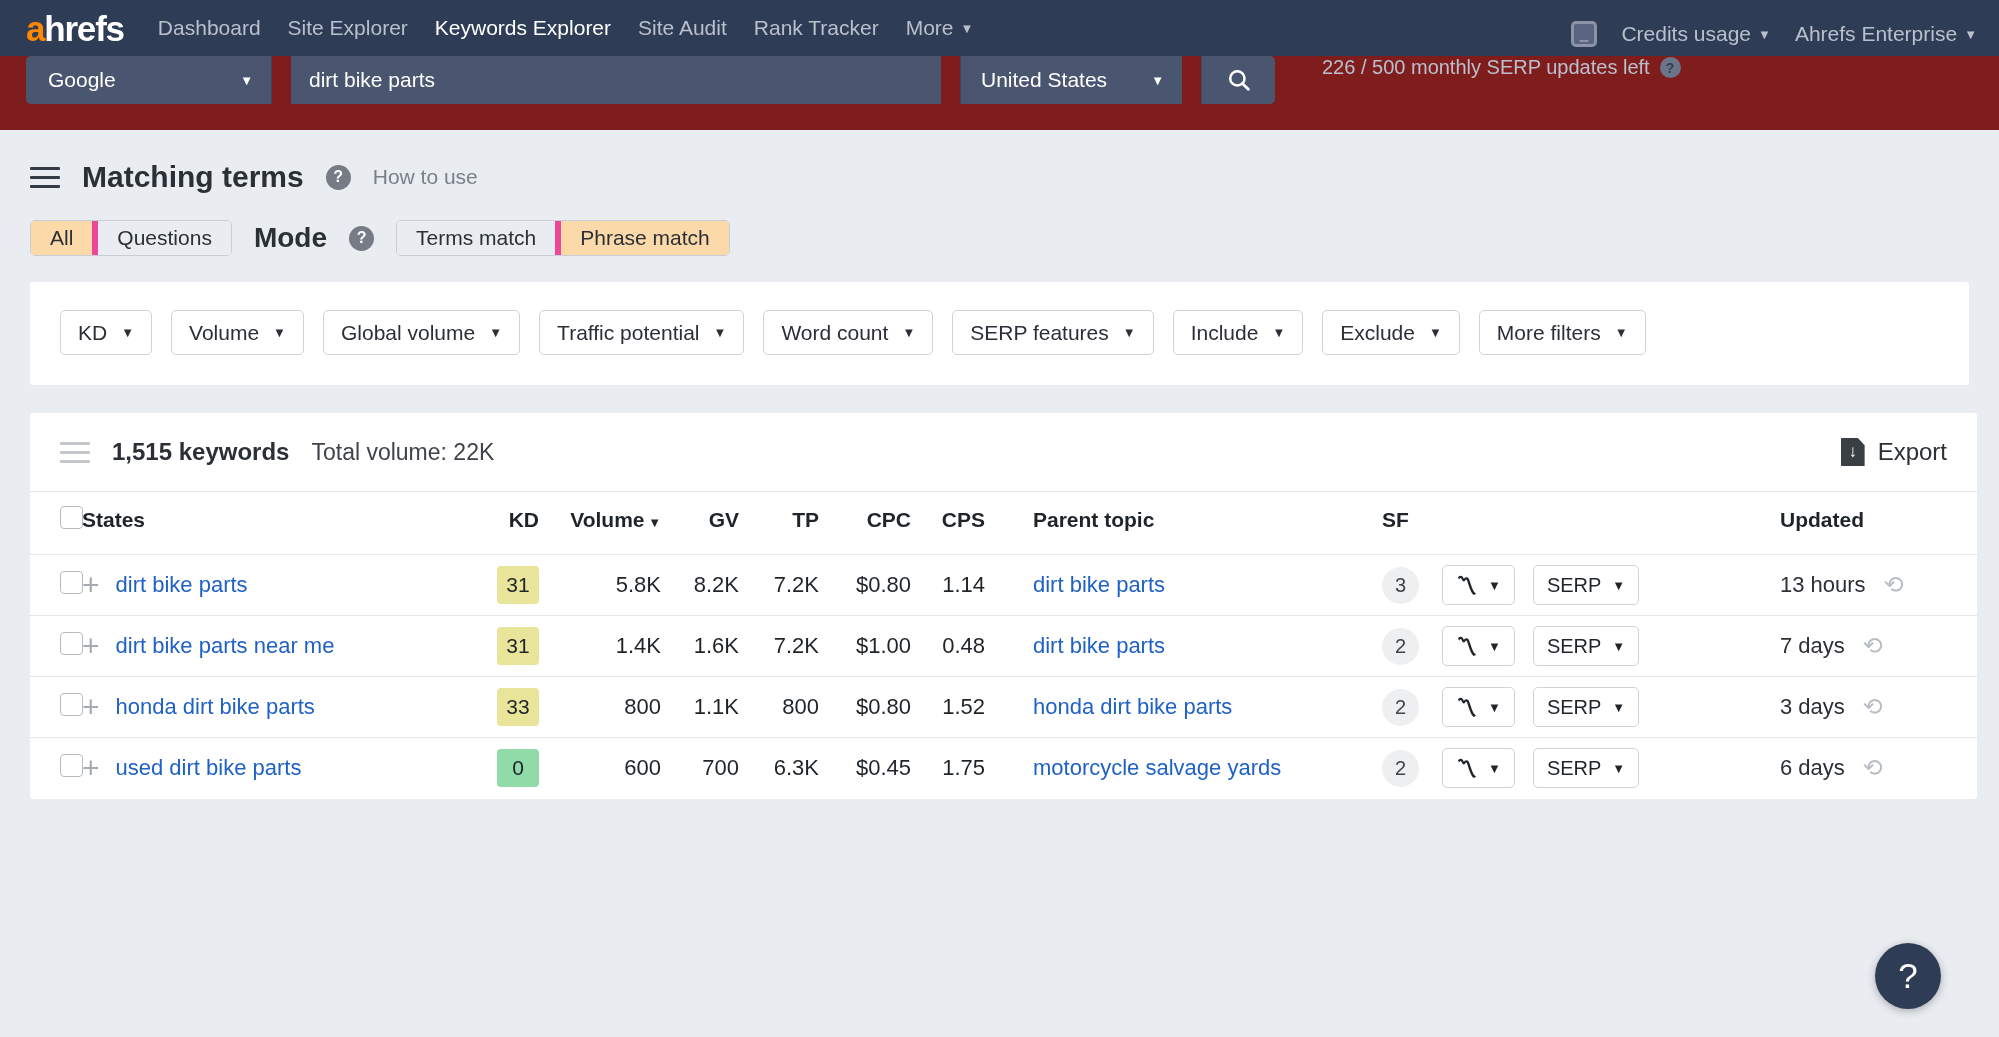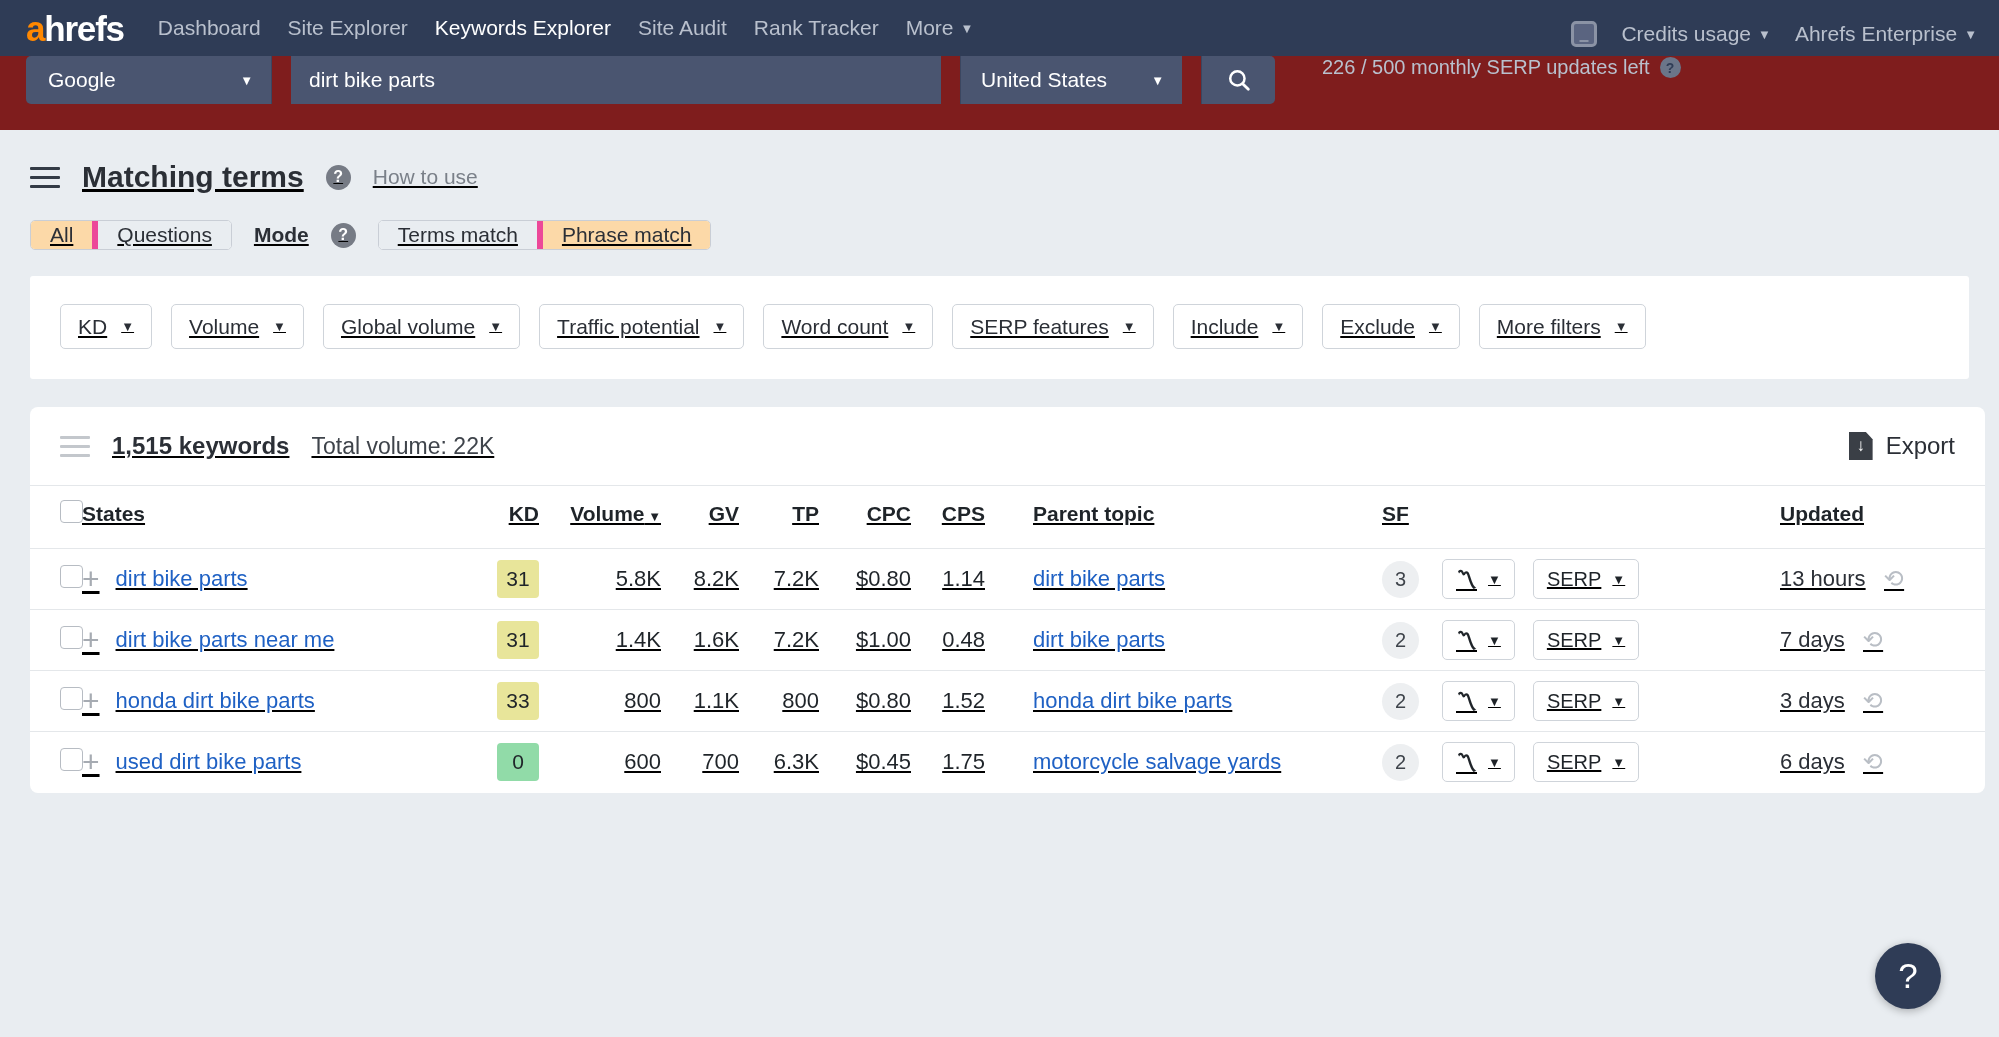--- a/index.html
+++ b/index.html
@@ -119,21 +119,21 @@
   }
   .qmark {
     width: 21px; height: 21px; border-radius: 50%;
     background: #6b7589; color: #2f3c56;
     font-size: 14px; font-weight: 700;
     display: flex; align-items: center; justify-content: center;
   }
   .caret { font-size: 13px; line-height: 1; }
 
   
-  .page { background: #e9edf1; height: 907px; text-decoration: underline; }
+  .page { background: #e9edf1; height: 907px; }
 
   .section-head {
     display: flex; align-items: center;
     padding: 30px 30px 0 30px;
     gap: 22px;
   }
   .burger { width: 30px; display: flex; flex-direction: column; gap: 6px; cursor: pointer; }
   .burger span { height: 3px; background: #333b46; border-radius: 1px; }
   .page-title { font-size: 30px; font-weight: 700; color: #2b2f36; }
   .qmark-grey {
@@ -149,33 +149,33 @@
     display: flex; align-items: center;
     padding: 26px 30px 0 30px;
     gap: 22px;
   }
   .seg {
     display: flex;
     border: 1px solid #c9ced6;
     border-radius: 5px;
     overflow: hidden;
     background: #fff;
-    height: 30px;
+    height: 36px;
   }
   .seg-btn {
     padding: 0 19px;
     display: flex; align-items: center;
     font-size: 21px; color: #2b2f36;
     background: #e9edf1;
     cursor: pointer;
     white-space: nowrap;
   }
   .seg-btn + .seg-btn { border-left: 6px solid #ec4899; }
   .seg-btn.on { background: #fcd9a8; }
-  .mode-label { font-size: 21px; font-weight: 700; color: #2b2f36; }
+  .mode-label { font-size: 28px; font-weight: 700; color: #2b2f36; }
 
   
   .card {
     background: #ffffff;
     margin: 26px 30px 0 30px;
     border-radius: 3px;
   }
   .filters {
     display: flex; flex-wrap: wrap;
     gap: 19px;
@@ -187,21 +187,21 @@
     border-radius: 5px;
     background: #ffffff;
     display: inline-flex; align-items: center; gap: 14px;
     padding: 0 17px;
     font-size: 21px; color: #2b2f36;
     cursor: pointer;
     white-space: nowrap;
   }
 
   
-  .results { margin: 28px 14px 0 30px; background: #fff; border-radius: 8px; }
+  .results { margin: 28px 22px 0 30px; background: #fff; border-radius: 3px; }
   .results-head {
     display: flex; align-items: center;
     height: 78px;
     padding: 0 30px;
     gap: 22px;
     position: relative;
   }
   .burger-grey { width: 30px; display: flex; flex-direction: column; gap: 6px; cursor: pointer; }
   .burger-grey span { height: 3px; background: #c3c7cc; border-radius: 1px; }
   .kw-count { font-size: 24px; font-weight: 700; color: #2b2f36; }

